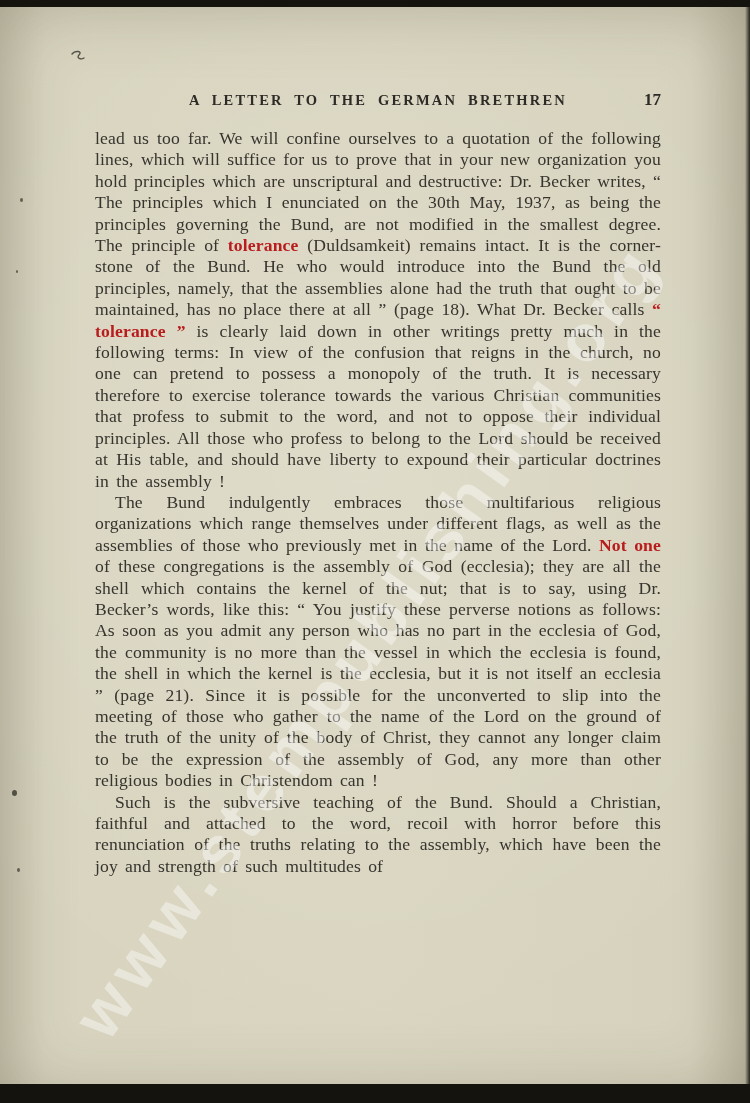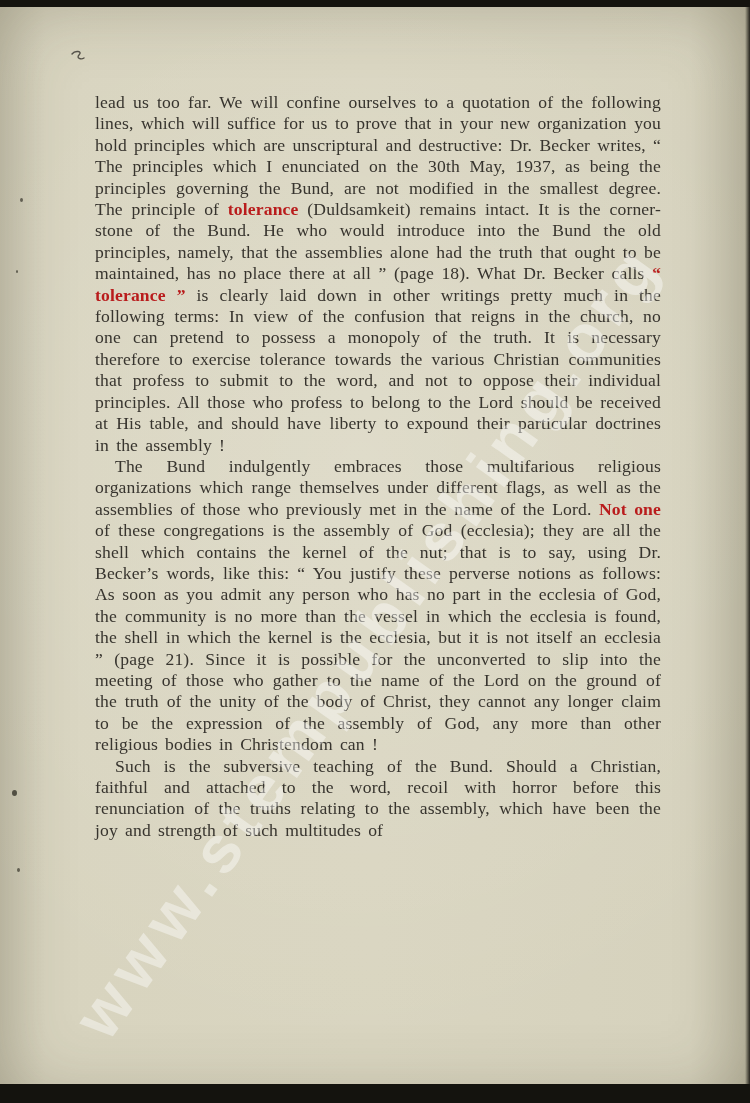--- a/index.html
+++ b/index.html
@@ -74,20 +74,24 @@
   <svg width="16" height="12" viewBox="0 0 16 12">
     <path d="M2 4 C5 0, 13 1, 9 5 C6 8, 11 10, 14 8" stroke="#55524a" stroke-width="1.4" fill="none" stroke-linecap="round"></path>
   </svg>
 </span>
 <div class="speck s1"></div>
 <div class="speck s2"></div>
 <div class="speck s3"></div>
 <div class="speck s4"></div>
 
 <div class="content">
+  <div class="header">
+    <div class="title">A LETTER TO THE GERMAN BRETHREN</div>
+    <div class="pageno">17</div>
+  </div>
   <div>
       <p class="para"><span class="seg-normal">lead us too far. We will confine ourselves to a quotation of the following lines, which will suffice for us to prove that in your new organization you hold principles which are unscriptural and destructive: Dr. Becker writes, “ The principles which I enunciated on the 30th May, 1937, as being the principles governing the Bund, are not modified in the smallest degree. The principle of </span><span class="seg-bold">tolerance </span><span class="seg-italic">(Duldsamkeit)</span><span class="seg-normal"> remains intact. It is the corner-stone of the Bund. He who would introduce into the Bund the old principles, namely, that the assemblies alone had the truth that ought to be maintained, has no place there at all ” (page 18). What Dr. Becker calls </span><span class="seg-bold">“ tolerance ”</span><span class="seg-normal"> is clearly laid down in other writings pretty much in the following terms: In view of the confusion that reigns in the church, no one can pretend to possess a monopoly of the truth. It is necessary therefore to exercise tolerance towards the various Christian communities that profess to submit to the word, and not to oppose their individual principles. All those who profess to belong to the Lord should be received at His table, and should have liberty to expound their particular doctrines in the assembly !</span></p>
       <p class="para indent"><span class="seg-normal">The Bund indulgently embraces those multifarious religious organizations which range themselves under different flags, as well as the assemblies of those who previously met in the name of the Lord. </span><span class="seg-bold">Not one</span><span class="seg-normal"> of these congregations is the assembly of God </span><span class="seg-italic">(ecclesia)</span><span class="seg-normal">; they are all the shell which contains the kernel of the nut; that is to say, using Dr. Becker’s words, like this: “ You justify these perverse notions as follows: As soon as you admit any person who has no part in the ecclesia of God, the community is no more than the vessel in which the ecclesia is found, the shell in which the kernel is the ecclesia, but it is not itself an ecclesia ” (page 21). Since it is possible for the unconverted to slip into the meeting of those who gather to the name of the Lord on the ground of the truth of the unity of the body of Christ, they cannot any longer claim to be the expression of the assembly of God, any more than other religious bodies in Christendom can !</span></p>
       <p class="para indent"><span class="seg-normal">Such is the subversive teaching of the Bund. Should a Christian, faithful and attached to the word, recoil with horror before this renunciation of the truths relating to the assembly, which have been the joy and strength of such multitudes of</span></p>
     </div>
 </div>
 
 <div class="watermark">www.stempublishing.org</div>
 
 <div class="vignette"></div>

